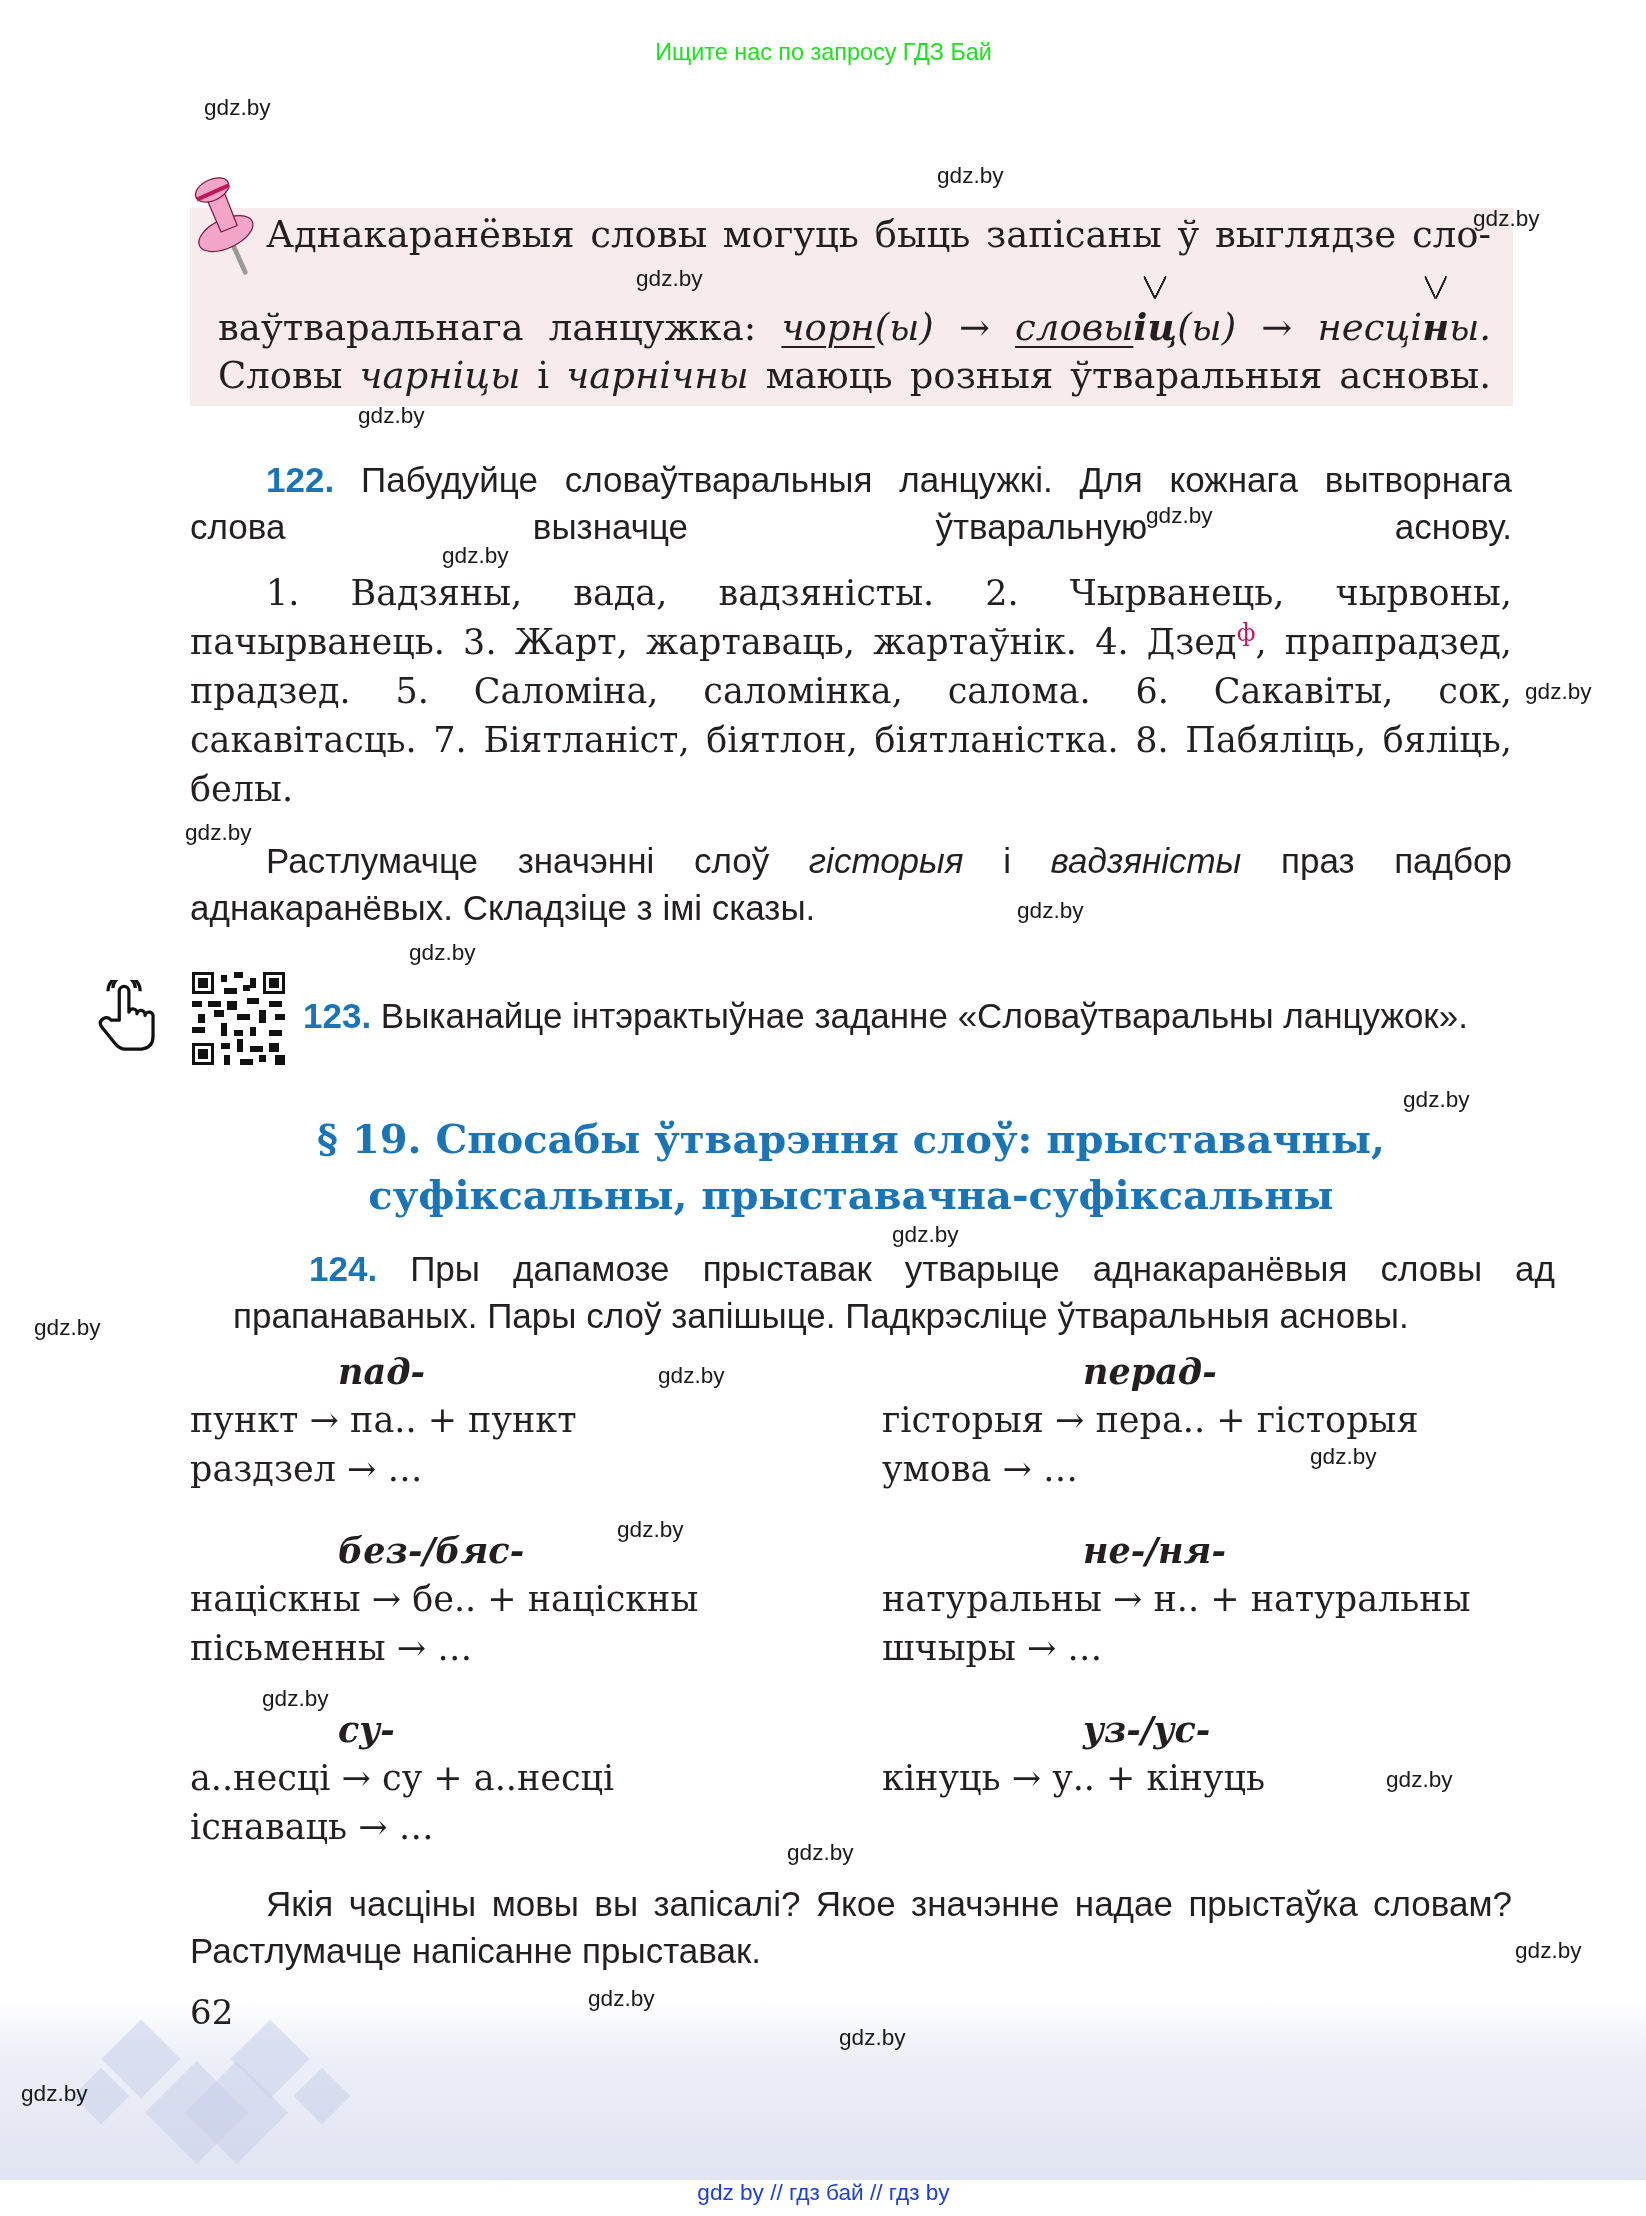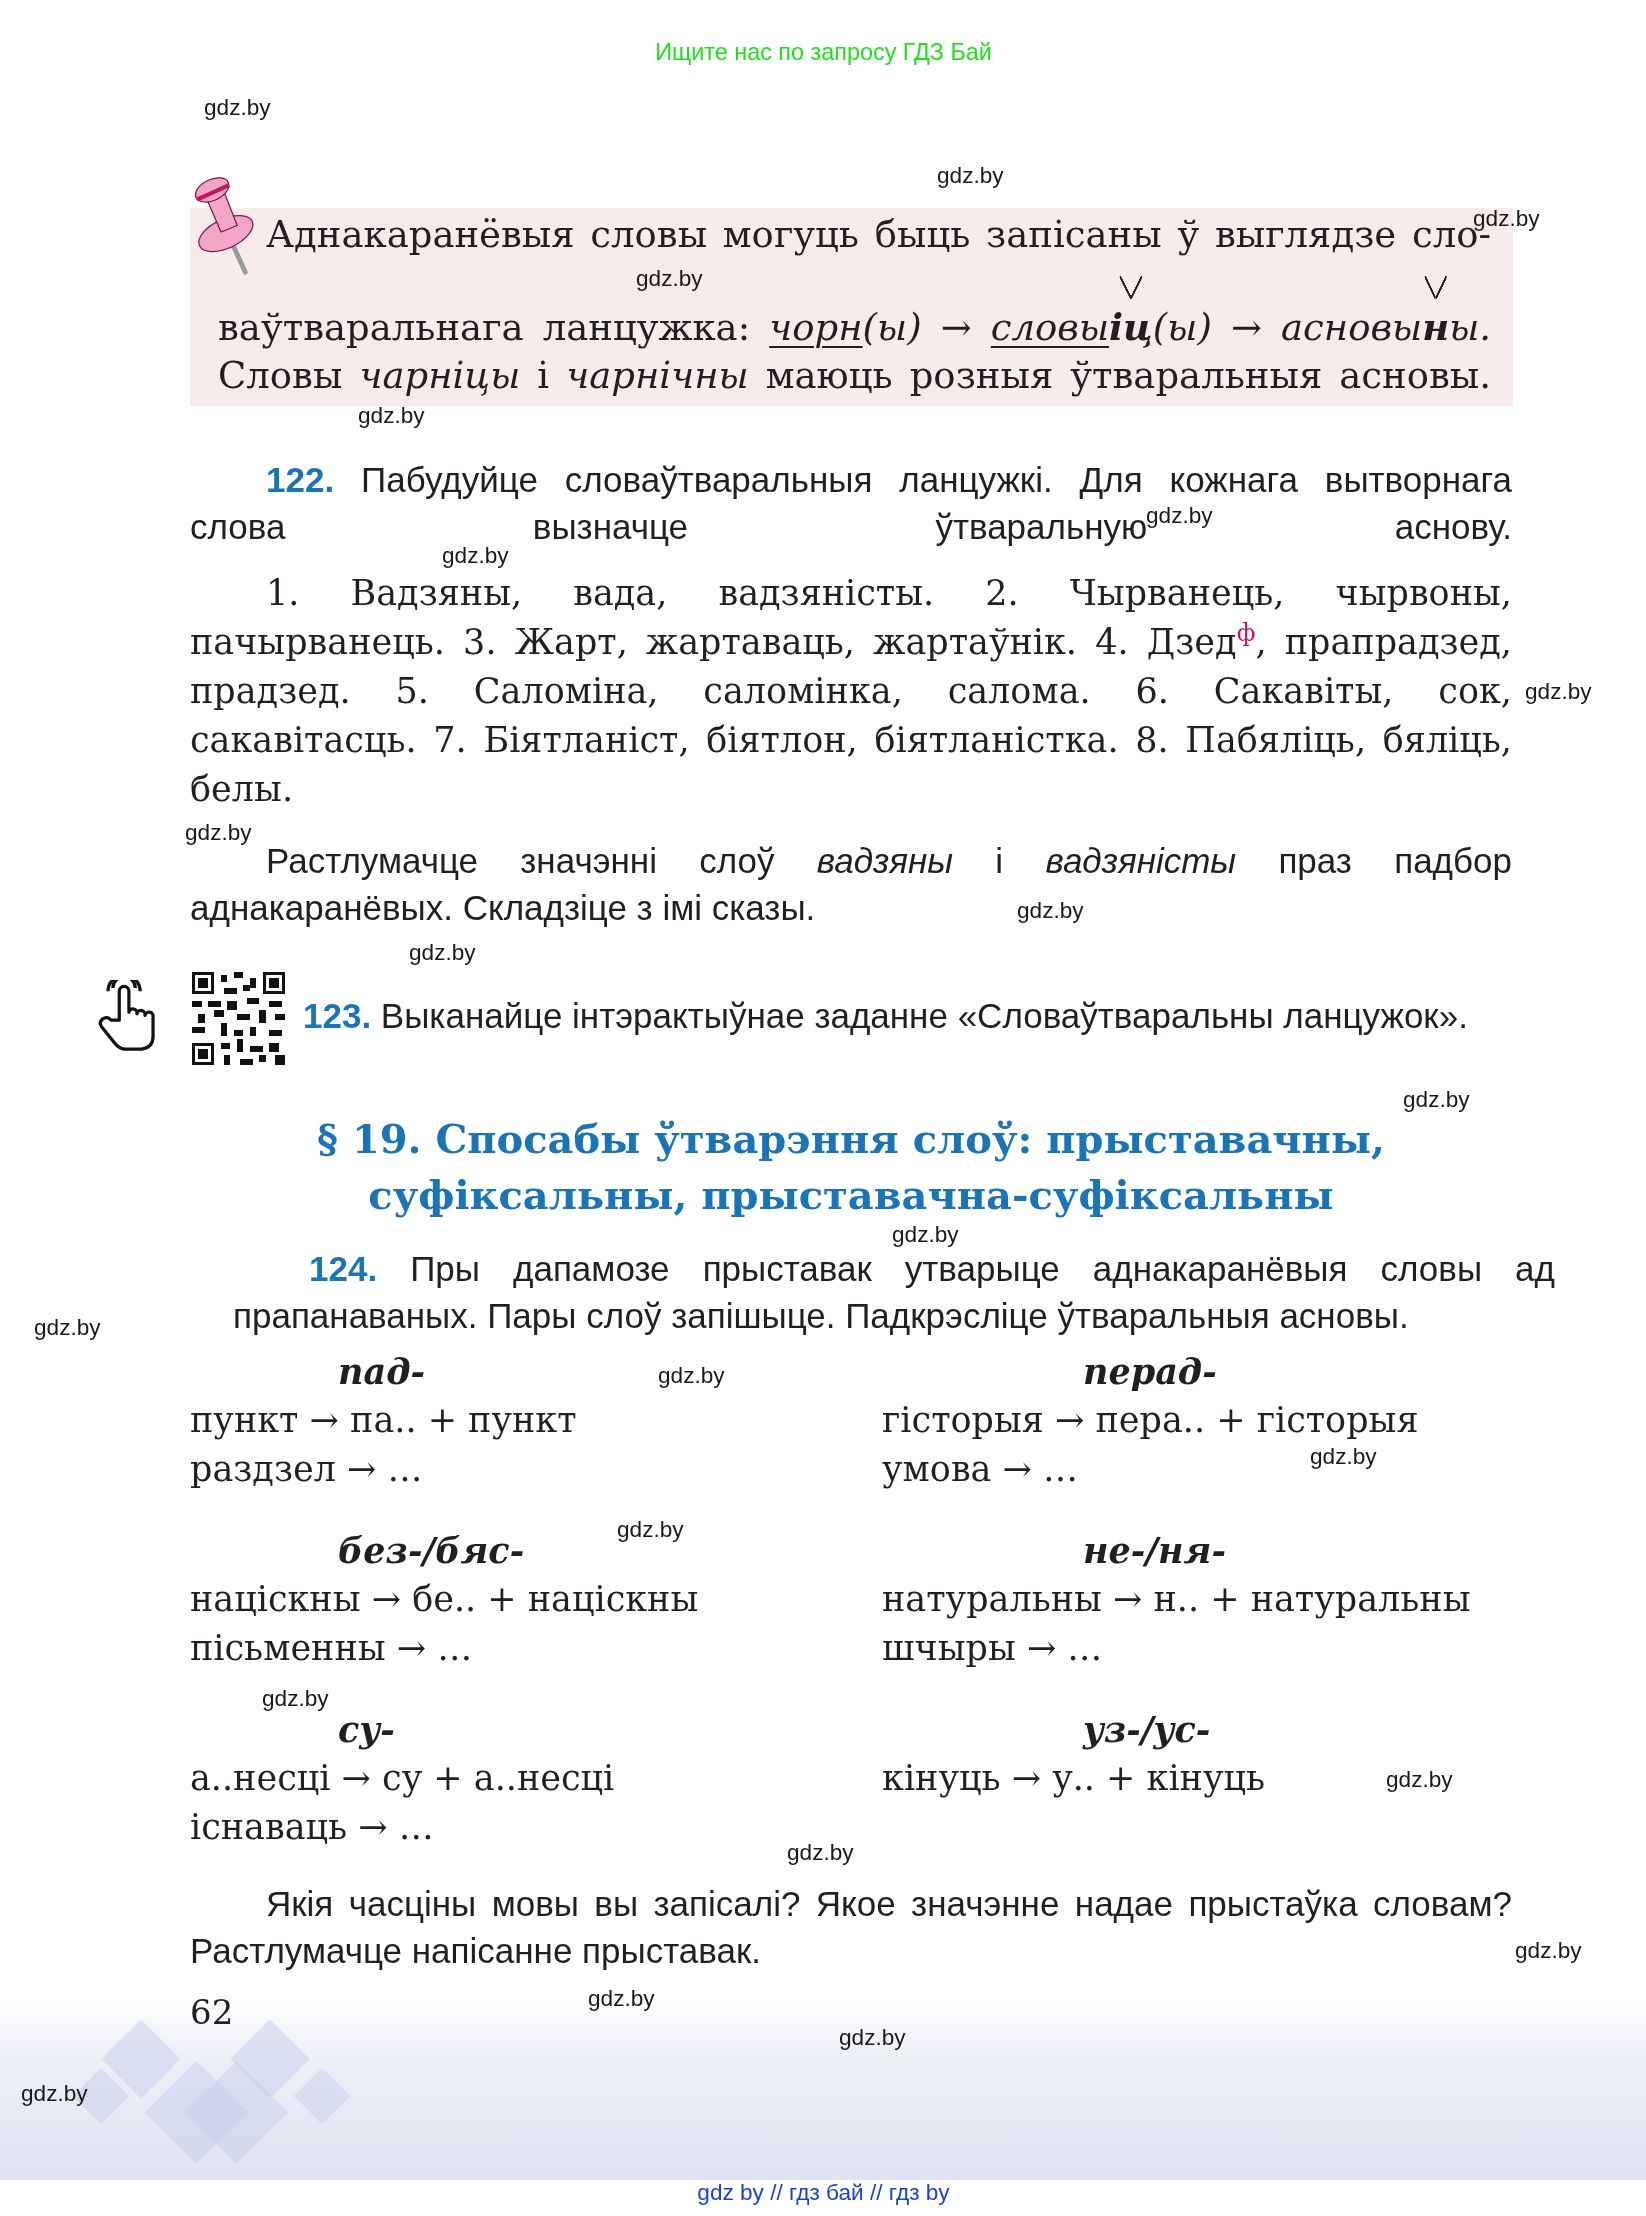--- a/index.html
+++ b/index.html
@@ -81,36 +81,36 @@
   <path d="M12 38 L52 20" stroke="#c2185b" stroke-width="5"></path>
 </svg>
 
 <div class="abs rule-text serif">
   <div class="l1">Аднакаранёвыя словы могуць быць запісаны ў выглядзе сло-</div>
   <div class="l2">
     <span>ваўтваральнага ланцужка: </span><span class="it ul">чорн</span><span class="it">(ы)</span>
     <span>→</span>
     <span class="ul it"><span>словы</span><span class="hat b">іц</span></span><span class="it">(ы)</span>
     <span>→</span>
-    <span class="it"><span>асновы</span><span class="hat b">н</span><span>ы.</span></span>
+    <span class="it"><span>несці</span><span class="hat b">н</span><span>ы.</span></span>
   </div>
   <div class="l3">
     <span>Словы </span><span class="it">чарніцы</span><span> і </span><span class="it">чарнічны</span><span> маюць розныя ўтваральныя асновы.</span>
   </div>
 </div>
 
 <div class="abs t122 para-sans justify" style="text-indent:76px;">
   <span class="task-num">122.</span>
   <span>Пабудуйце словаўтваральныя ланцужкі. Для кожнага вытворнага слова вызначце ўтваральную аснову.</span>
 </div>
 <div class="abs t122-items para-serif" style="text-indent:76px; text-align:justify;">
   <span>1. Вадзяны, вада, вадзяністы. 2. Чырванець, чырвоны, пачырванець. 3. Жарт, жартаваць, жартаўнік. 4. Дзед</span><span class="fsup">ф</span><span>, прапрадзед, прадзед. 5. Саломіна, саломінка, салома. 6. Сакавіты, сок, сакавітасць. 7. Біятланіст, біятлон, біятланістка. 8. Пабяліць, бяліць, белы.</span>
 </div>
 <div class="abs t122-note para-sans" style="text-indent:76px; text-align:justify;">
-  <span>Растлумачце значэнні слоў </span><span class="it">вадзяны</span><span> і </span><span class="it">вадзяністы</span><span> праз падбор аднакаранёвых. Складзіце з імі сказы.</span>
+  <span>Растлумачце значэнні слоў </span><span class="it">гісторыя</span><span> і </span><span class="it">вадзяністы</span><span> праз падбор аднакаранёвых. Складзіце з імі сказы.</span>
 </div>
 
 <svg class="abs hand" viewBox="0 0 78 92">
   <path d="M22 10 a14 14 0 0 1 28 0" fill="none" stroke="#111" stroke-width="4"></path>
   <path d="M16 14 a20 20 0 0 1 40 0" fill="none" stroke="#111" stroke-width="4"></path>
   <path d="M30 50 V14 a6 6 0 0 1 12 0 V40 a5 5 0 0 1 10 2 a5 5 0 0 1 10 2 a5 5 0 0 1 10 2 V70 q0 14 -14 16 H38 q-8 0 -14 -8 L8 58 q-4 -6 2 -10 q6 -3 10 2 Z" fill="#fff" stroke="#111" stroke-width="4" stroke-linejoin="round"></path>
 </svg>
 <svg class="abs qr" viewBox="0 0 29 29" shape-rendering="crispEdges">
   <rect width="29" height="29" fill="#fff"></rect>
   <g fill="#111">

